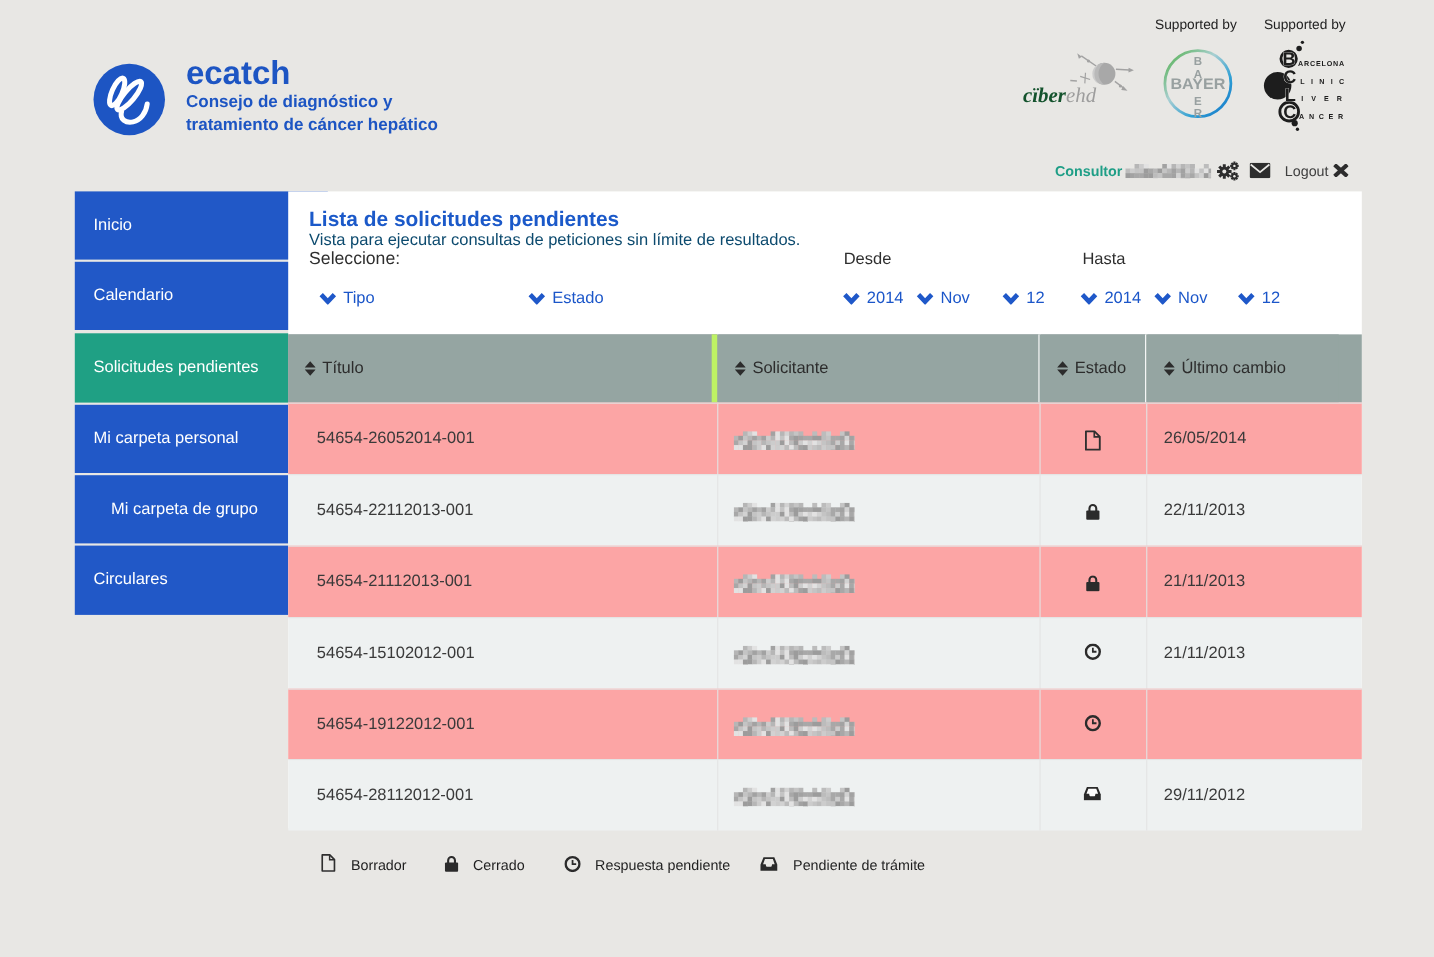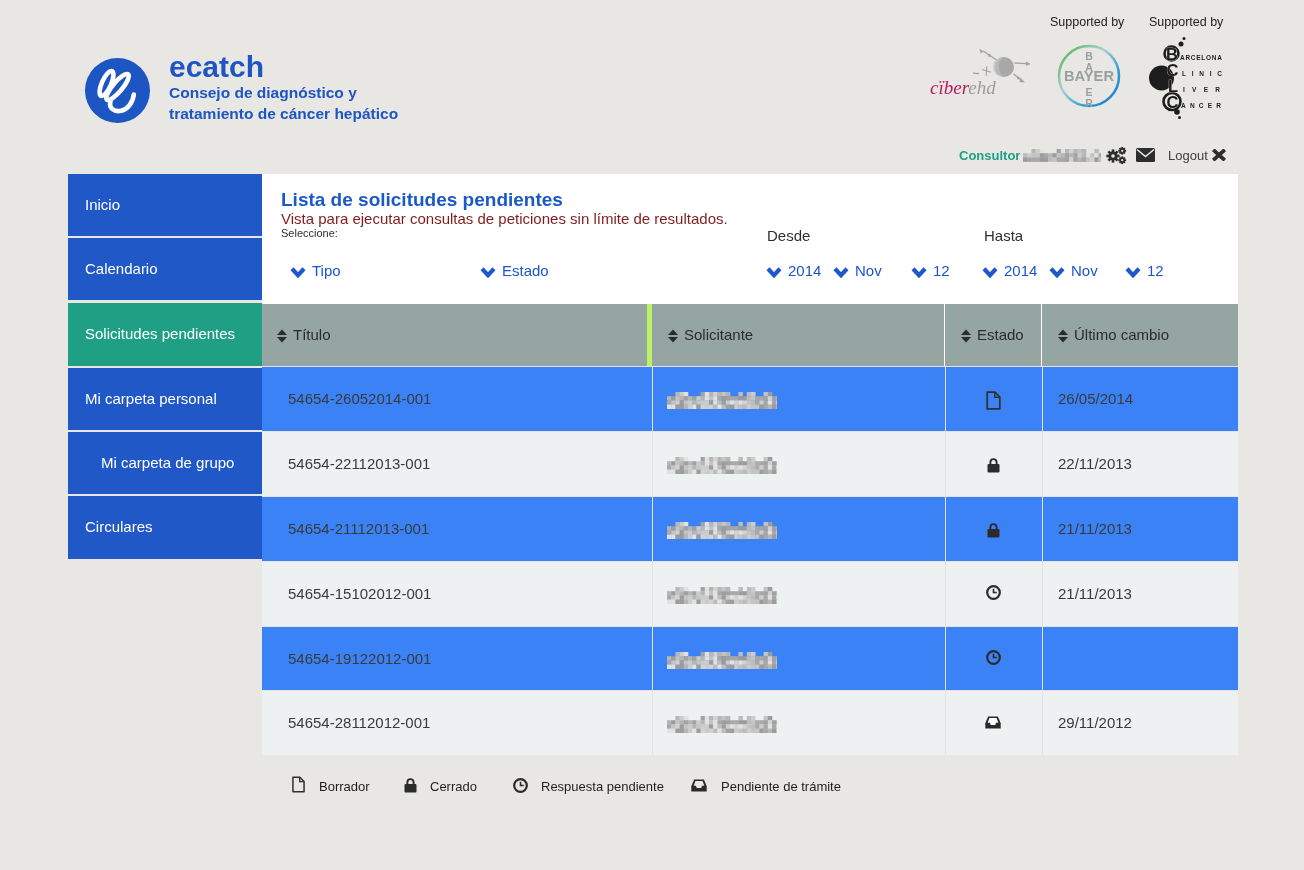--- a/index.html
+++ b/index.html
@@ -16,33 +16,33 @@
   
   #userRow { top:146px; left:0; width:1144px; height:20px; font-size:13px; color:#3f3f3f;text-align:right; }
   #userRow .consultor { position:absolute; left:959px; top:2px; color:#1e9e86; font-weight:bold; }
   
   .navitem { left:68px; width:230px; height:62px; background:#2158c7; color:#fff;
              font-size:15px; line-height:62px; padding-left:17px; }
   .navitem.active { background:#1fa084; }
   
   #panel { left:262px; top:174px; width:976px; height:579px; background:#fff; }
   #title { left:281px; top:189px; font-size:19px; font-weight:bold; color:#1b59c9; }
-  #subtitle { left:281px; top:210px; font-size:15px; color:#7f1d1d; }
-  #selec { left:281px; top:227px; font-size:11px; color:#2e2e2e; }
+  #subtitle { left:281px; top:210px; font-size:15px; color:#0c4a6e; }
+  #selec { left:281px; top:227px; font-size:16px; color:#2e2e2e; }
   .deslbl { top:227px; font-size:15px; color:#2e2e2e; }
   .filter { top:262px; font-size:15px; color:#1b56c9; height:16px; }
   .filter svg { vertical-align:-2px; margin-right:6px; }
   
   #thead { left:262px; top:304px; width:976px; height:62px; background:#95a5a2; }
   .th { position:absolute; top:0; height:62px; line-height:62px; font-size:15px; color:#2c2c2c; background:#95a5a2; }
   .th svg { vertical-align:-3px; margin-right:6px; }
   .row { left:262px; width:976px; height:65px; }
   .row .c2, .row .c3, .row .c4 { position:absolute; top:0; bottom:0; border-left:1px solid #e3e3e3; }
   .row .c2 { left:390px; } .row .c3 { left:683px; } .row .c4 { left:780px; }
-  .row.w { background:#3b82f6; border-top:1px solid #e4e4e4;}
+  .row.w { background:#fca5a5; border-top:1px solid #e4e4e4;}
   .row.g { background:#eef1f1; border-top:1px solid #e4e4e4;}
   .rtxt { position:absolute; left:26px; top:0; line-height:64px; font-size:15px; color:#3a3a3a; }
   .rdate { position:absolute; left:796px; top:0; line-height:64px; font-size:15px; color:#3a3a3a; }
   .blur { position:absolute; left:405px; top:25px; width:110px; height:17px; filter:blur(0.5px); }
   .ricon { position:absolute; left:723px; top:23px; }
   
   #legend { left:0; top:776px; width:1304px; height:20px; font-size:13px; color:#1e1e1e; }
   #legend .li { position:absolute; top:2px; }
   #legend .lt { position:absolute; top:3px; }
 </style>
@@ -83,21 +83,21 @@
       <circle cx="90.5" cy="38.2" r="1.4"></circle>
       <path d="M55.5 11.5 l-4.2 -3.1 1.5 5 z"></path>
       <path d="M98 21.6 l4.8 2.3 -4.9 2 z"></path>
       <path d="M93 38.2 l4 4.2 -5.7 -0.5 z"></path>
     </g>
     <circle cx="76" cy="27" r="10" fill="#a8a8a8"></circle>
     <path d="M76 17 a10 10 0 0 0 0 20 a12 12 0 0 1 0 -20" fill="#b9b9b9"></path>
     <path d="M71 18.3 a9.6 9.6 0 0 0 -0.6 17.5 a12 12 0 0 1 0.6 -17.5" fill="#cccccc"></path>
   </svg>
   <div class="abs" style="left:2px; top:37px; font-family:'Liberation Serif',serif; font-style:italic; font-size:19px; line-height:21px;">
-    <span style="color:#be185d;">cïber</span><span style="color:#9d9d9d;">ehd</span>
+    <span style="color:#14532d;font-weight:bold;">cïber</span><span style="color:#9d9d9d;">ehd</span>
   </div>
 </div>
 
 <div class="abs" style="left:1057px; top:44px;">
   <svg width="64" height="64" viewBox="0 0 64 64">
     <defs>
       <linearGradient id="bayerring" x1="0" y1="0" x2="1" y2="1">
         <stop offset="0" stop-color="#4faf46"></stop>
         <stop offset="0.4" stop-color="#a9cfd2"></stop>
         <stop offset="0.7" stop-color="#2e9fd4"></stop>

